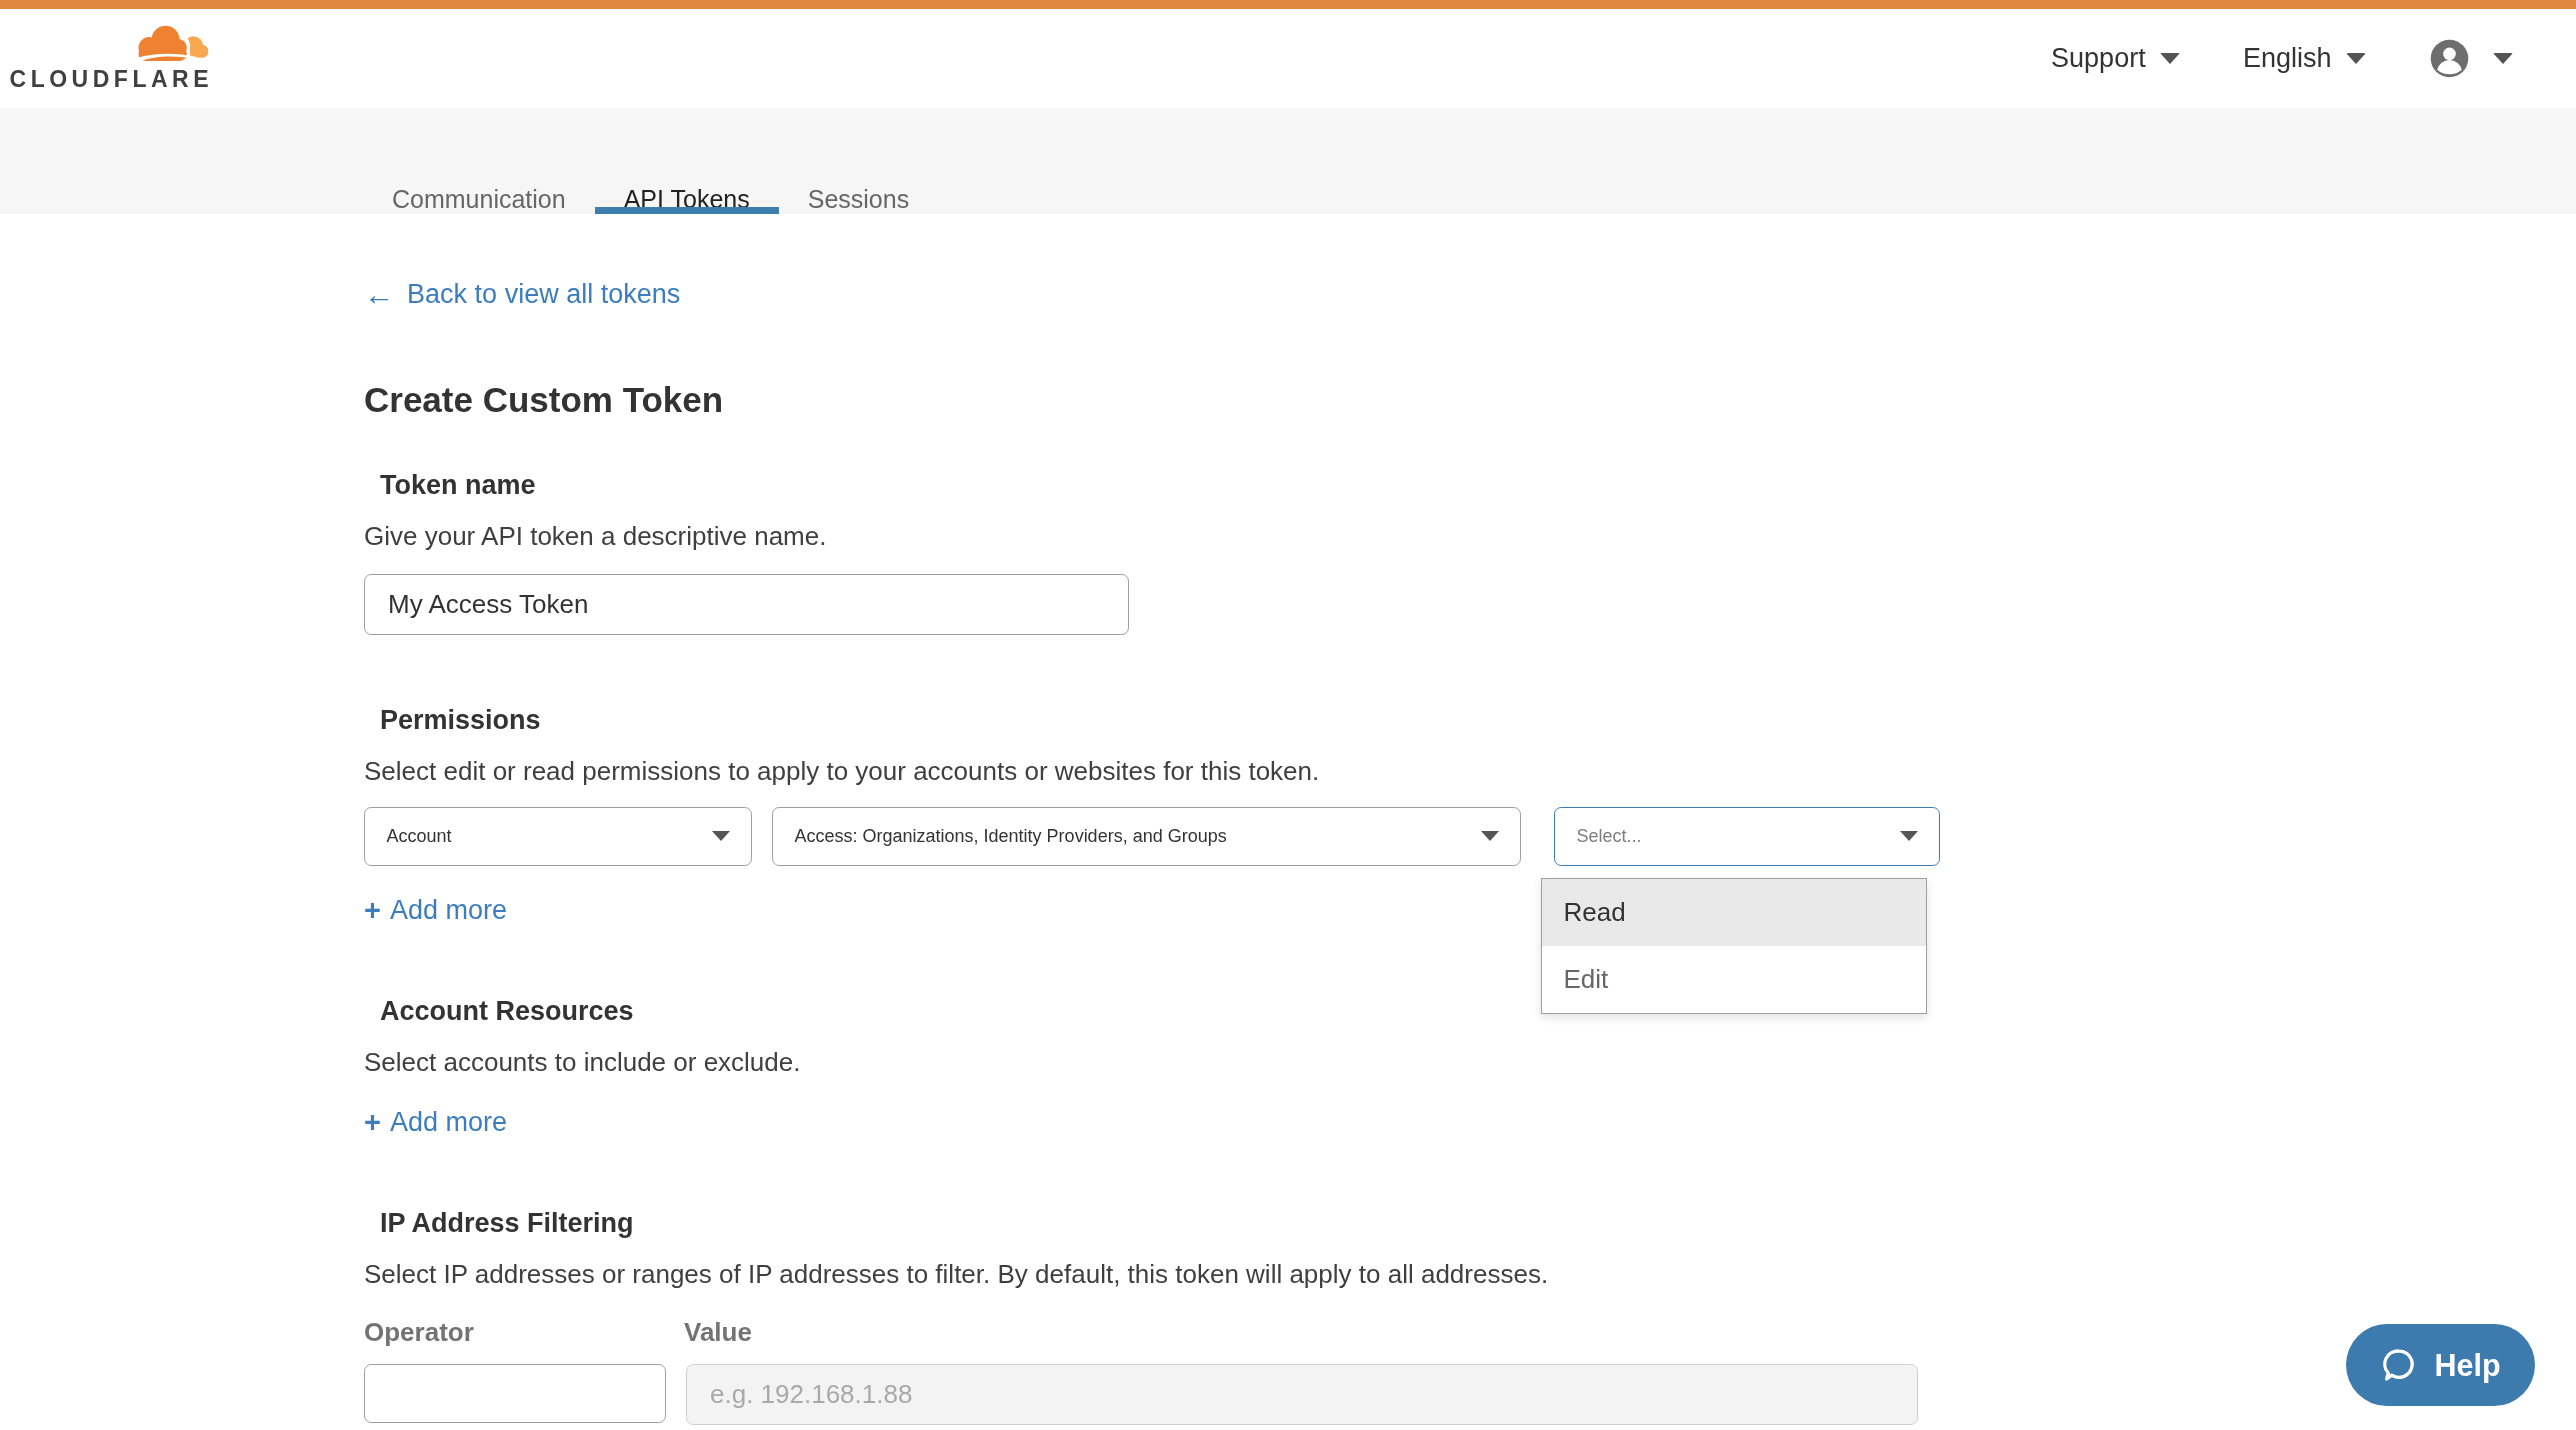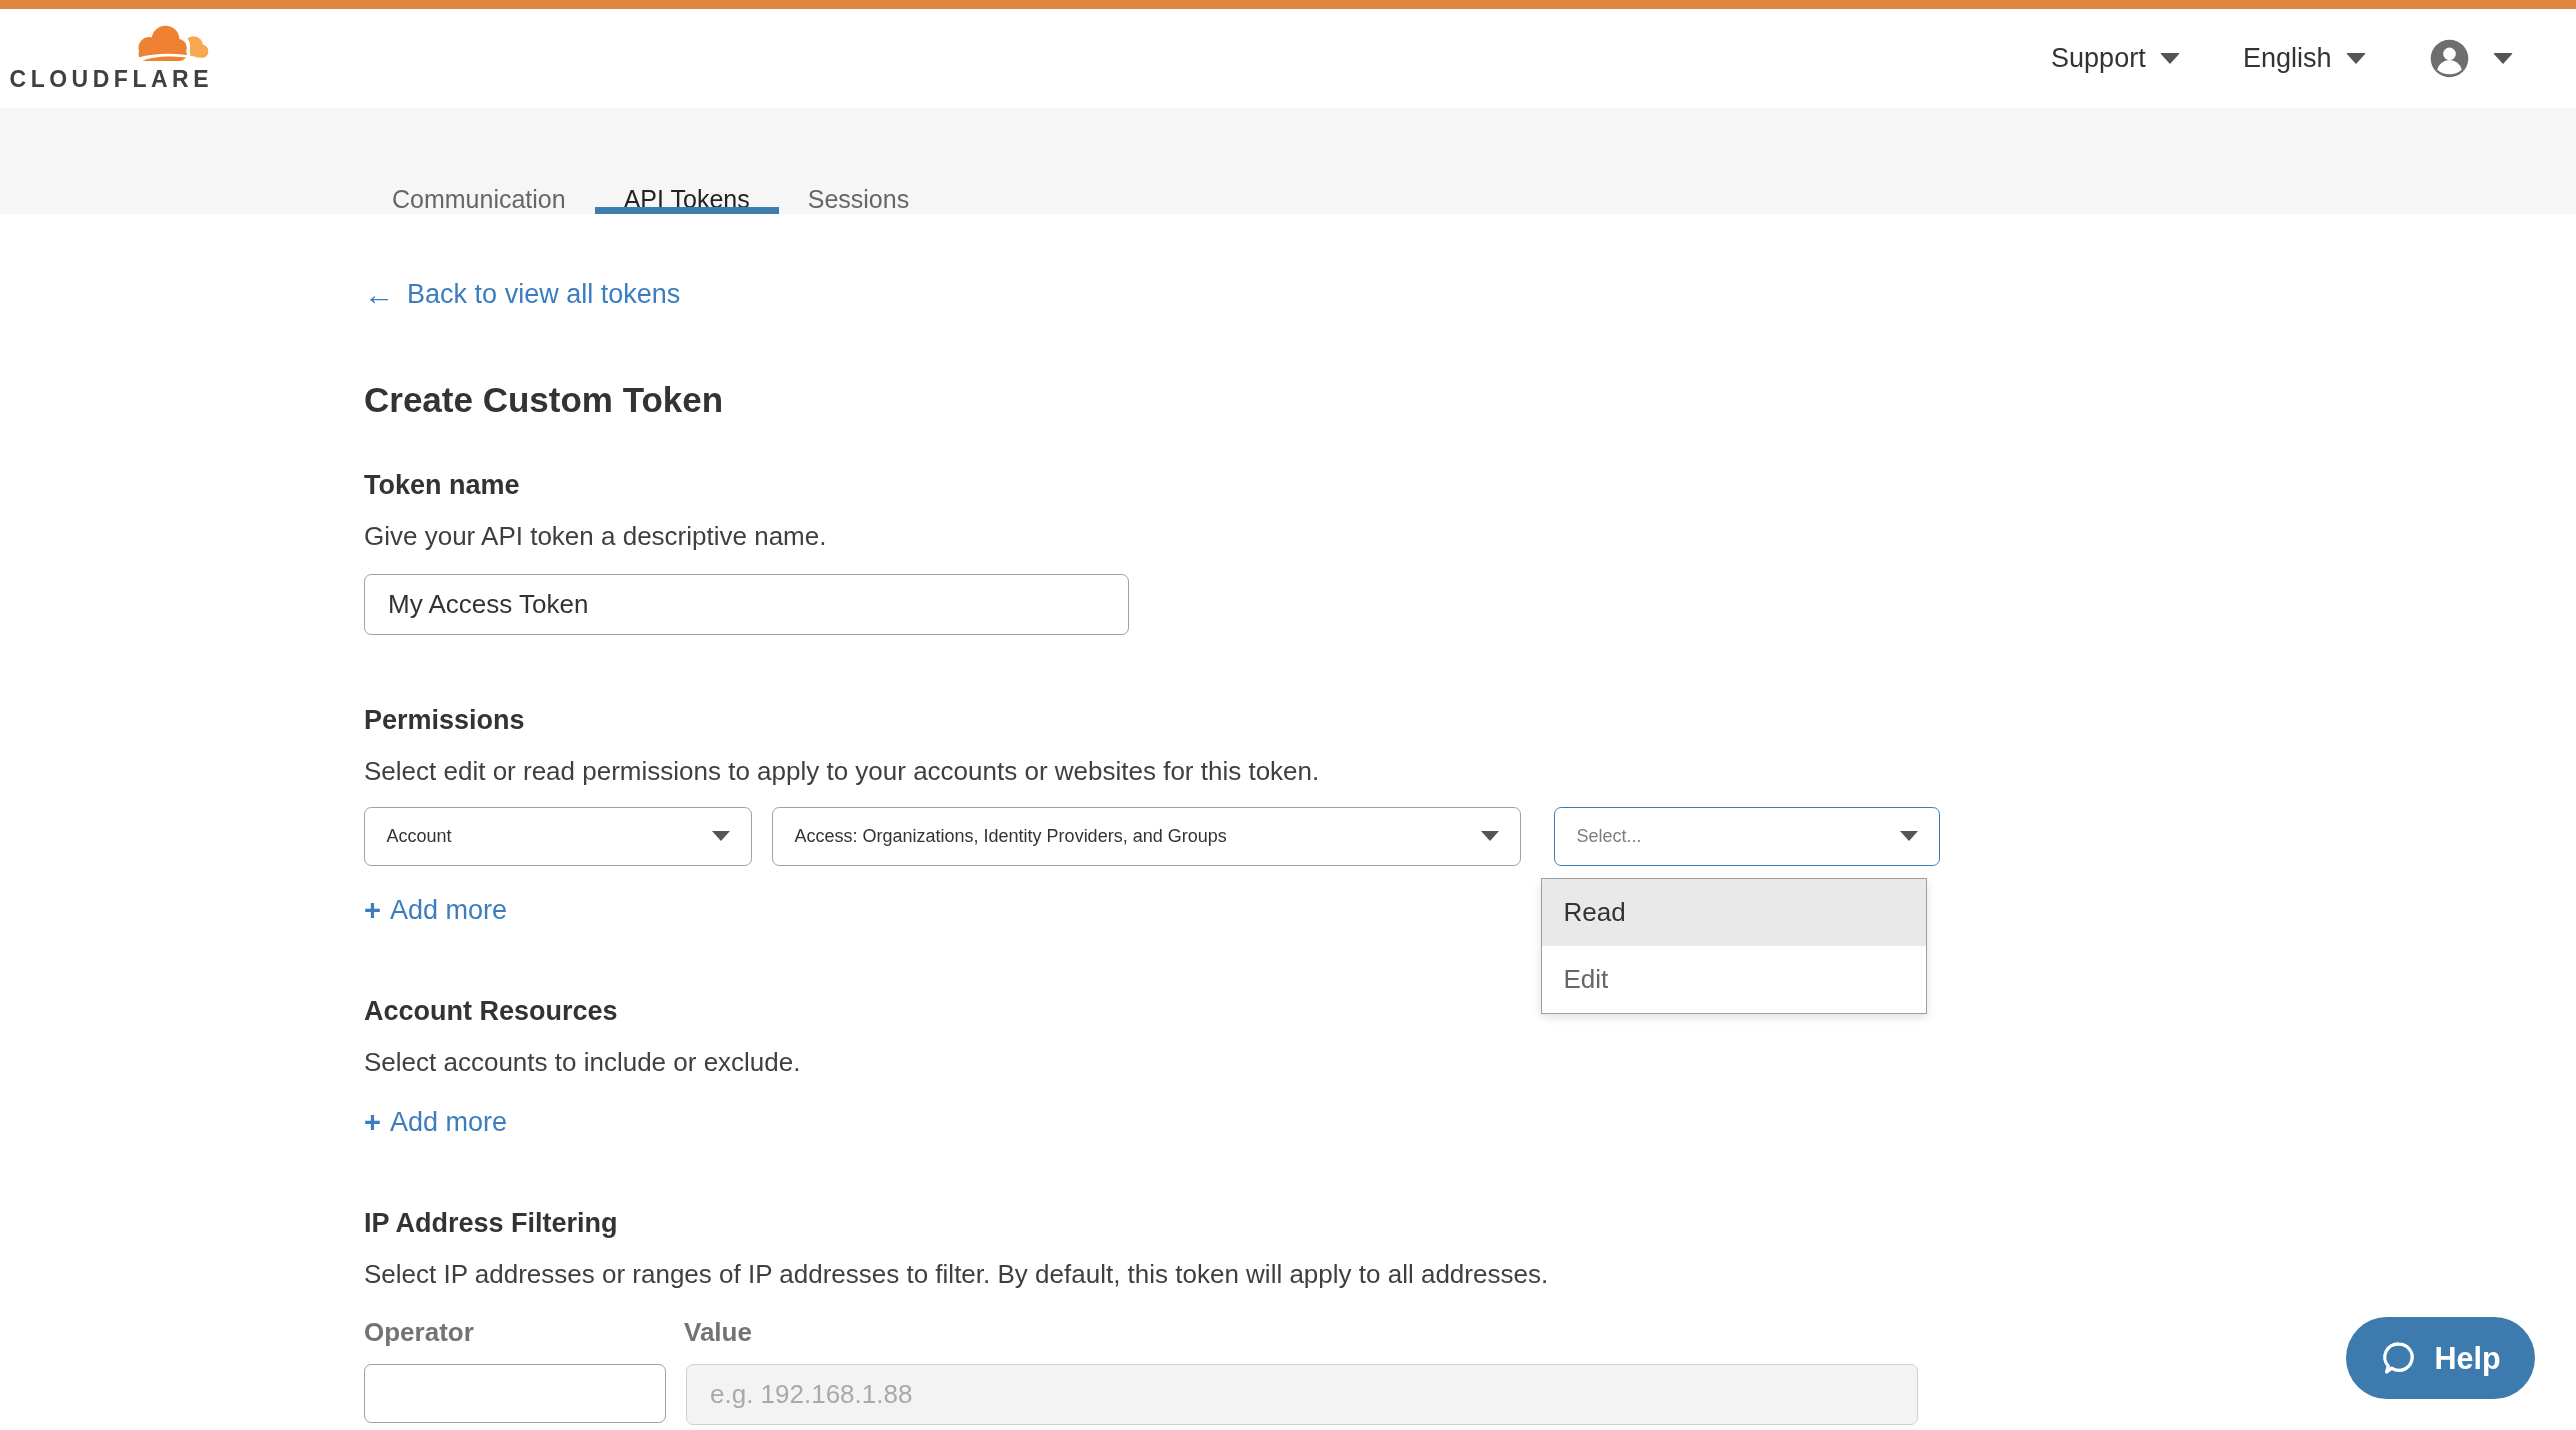--- a/index.html
+++ b/index.html
@@ -49,21 +49,21 @@
 
   
   .content { padding-left: 364px; }
   .back-link {
     margin-top: 65px; display: inline-flex; align-items: center; gap: 12.6px;
     color: #3b7dbf; font-size: 27px; cursor: pointer; text-decoration: none;
   }
   .back-arrow { font-size: 30.5px; line-height: 1; }
   h1.page-title { font-size: 35px; font-weight: 600; color: #333; margin: 70px 0 0 0; }
 
-  .section-heading { font-size: 27px; font-weight: 600; color: #333; margin: 0; }
+  .section-heading { font-size: 27px; font-weight: 600; color: #333; margin: 16px; }
   .mt-first { margin-top: 50px; }
   .mt-section { margin-top: 70px; }
   .desc { font-size: 26px; color: #3f3f3f; margin: 20px 0 0 0; }
 
   .control-row { display: flex; gap: 20px; margin-top: 20px; align-items: flex-start; }
 
   .text-input {
     height: 61px; width: 765px;
     border: 1.8px solid #9e9e9e; border-radius: 7.2px;
     font-size: 26px; color: #333; padding: 0 23px;
@@ -109,21 +109,21 @@
     margin-top: 29px; color: #3b7dbf; font-size: 27px; cursor: pointer;
   }
   .add-more .plus { font-size: 29px; font-weight: bold; line-height: 1; }
 
   .label-row { display: flex; margin-top: 27px; }
   .field-label { font-size: 26px; color: #737373; font-weight: bold; }
   .label-operator { width: 320px; }
 
   
   .help-btn {
-    position: fixed; right: 41px; bottom: 31px;
+    position: fixed; right: 41px; bottom: 24px;
     width: 189px; height: 82px; border-radius: 41px;
     background: #3d7aae; color: #fff;
     display: flex; align-items: center; justify-content: center; gap: 16px;
     font-size: 30.5px; font-weight: bold; cursor: pointer; border: none;
   }
   .help-btn svg { width: 38px; height: 38px; display: block; }
 </style>
 </head>
 <body>
 

